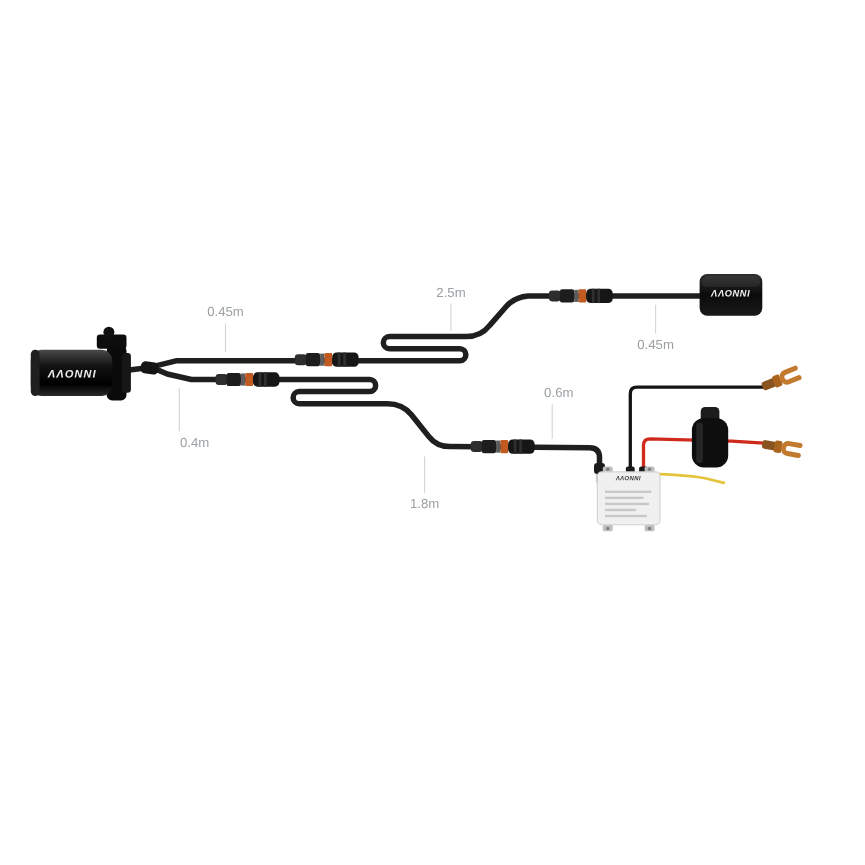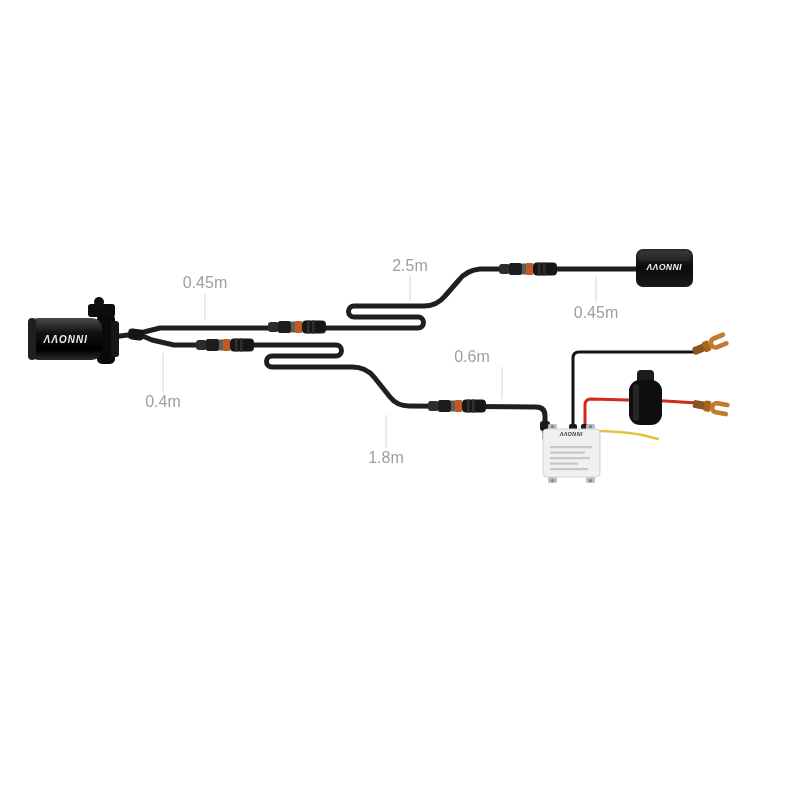--- a/index.html
+++ b/index.html
@@ -2,21 +2,21 @@
 <html style="--cable: #1f1f1f; --connector_band: #c05a20; --wire_red: #cf2a1b; --wire_yellow: #e3c43a; --terminal: #c27a2e; --label_text: #9aa0a4; --leader_line: #d4d4d4;"><head>
 <meta charset="utf-8">
 <style>
   html,body{margin:0;padding:0;background:#ffffff;}
   .stage{
     position:relative;width:786px;height:786px;background:#ffffff;
     font-family:"Liberation Sans",sans-serif;overflow:hidden;
   }
   .stage svg{position:absolute;left:0;top:0;}
   .label{
-    position:absolute;font-size:16px;color:var(--label_text,#9aa0a4);
+    position:absolute;font-size:12px;color:var(--label_text,#9aa0a4);
     transform:translateX(-50%);white-space:nowrap;line-height:14px;
   }
   .brand{
     position:absolute;font-style:italic;font-weight:bold;text-align:center;
     transform:translateX(-50%) rotate(180deg);white-space:nowrap;
   }
   .brand.camera{color:#ececec;font-size:10px;width:64px;letter-spacing:1px;left:65px;top:333px;}
   .brand.dvr{color:#f2f2f2;font-size:8.5px;width:50px;letter-spacing:.5px;left:664px;top:262px;}
   .brand.converter{color:#3c3c3c;font-size:5.5px;width:50px;letter-spacing:.3px;left:571px;top:431px;}
 </style>
@@ -118,21 +118,21 @@
         <rect x="550" y="457" width="40" height="2.2"></rect>
         <rect x="550" y="462.5" width="28" height="2.2"></rect>
         <rect x="550" y="468" width="38" height="2.2"></rect>
       </g>
     </g>
   </svg>
 
   <div class="label" style="left:205px;top:276px">0.45m</div>
   <div class="label" style="left:410px;top:259px">2.5m</div>
   <div class="label" style="left:596px;top:306px">0.45m</div>
-  <div class="label" style="left:163px;top:395px">0.4m</div>
-  <div class="label" style="left:472px;top:350px">0.6m</div>
+  <div class="label" style="left:177px;top:395px">0.4m</div>
+  <div class="label" style="left:508px;top:350px">0.6m</div>
   <div class="label" style="left:386px;top:451px">1.8m</div>
 
   <div class="brand camera">INNOVV</div>
   <div class="brand dvr">INNOVV</div>
   <div class="brand converter">INNOVV</div>
 
 </div>
 
 </body></html>

